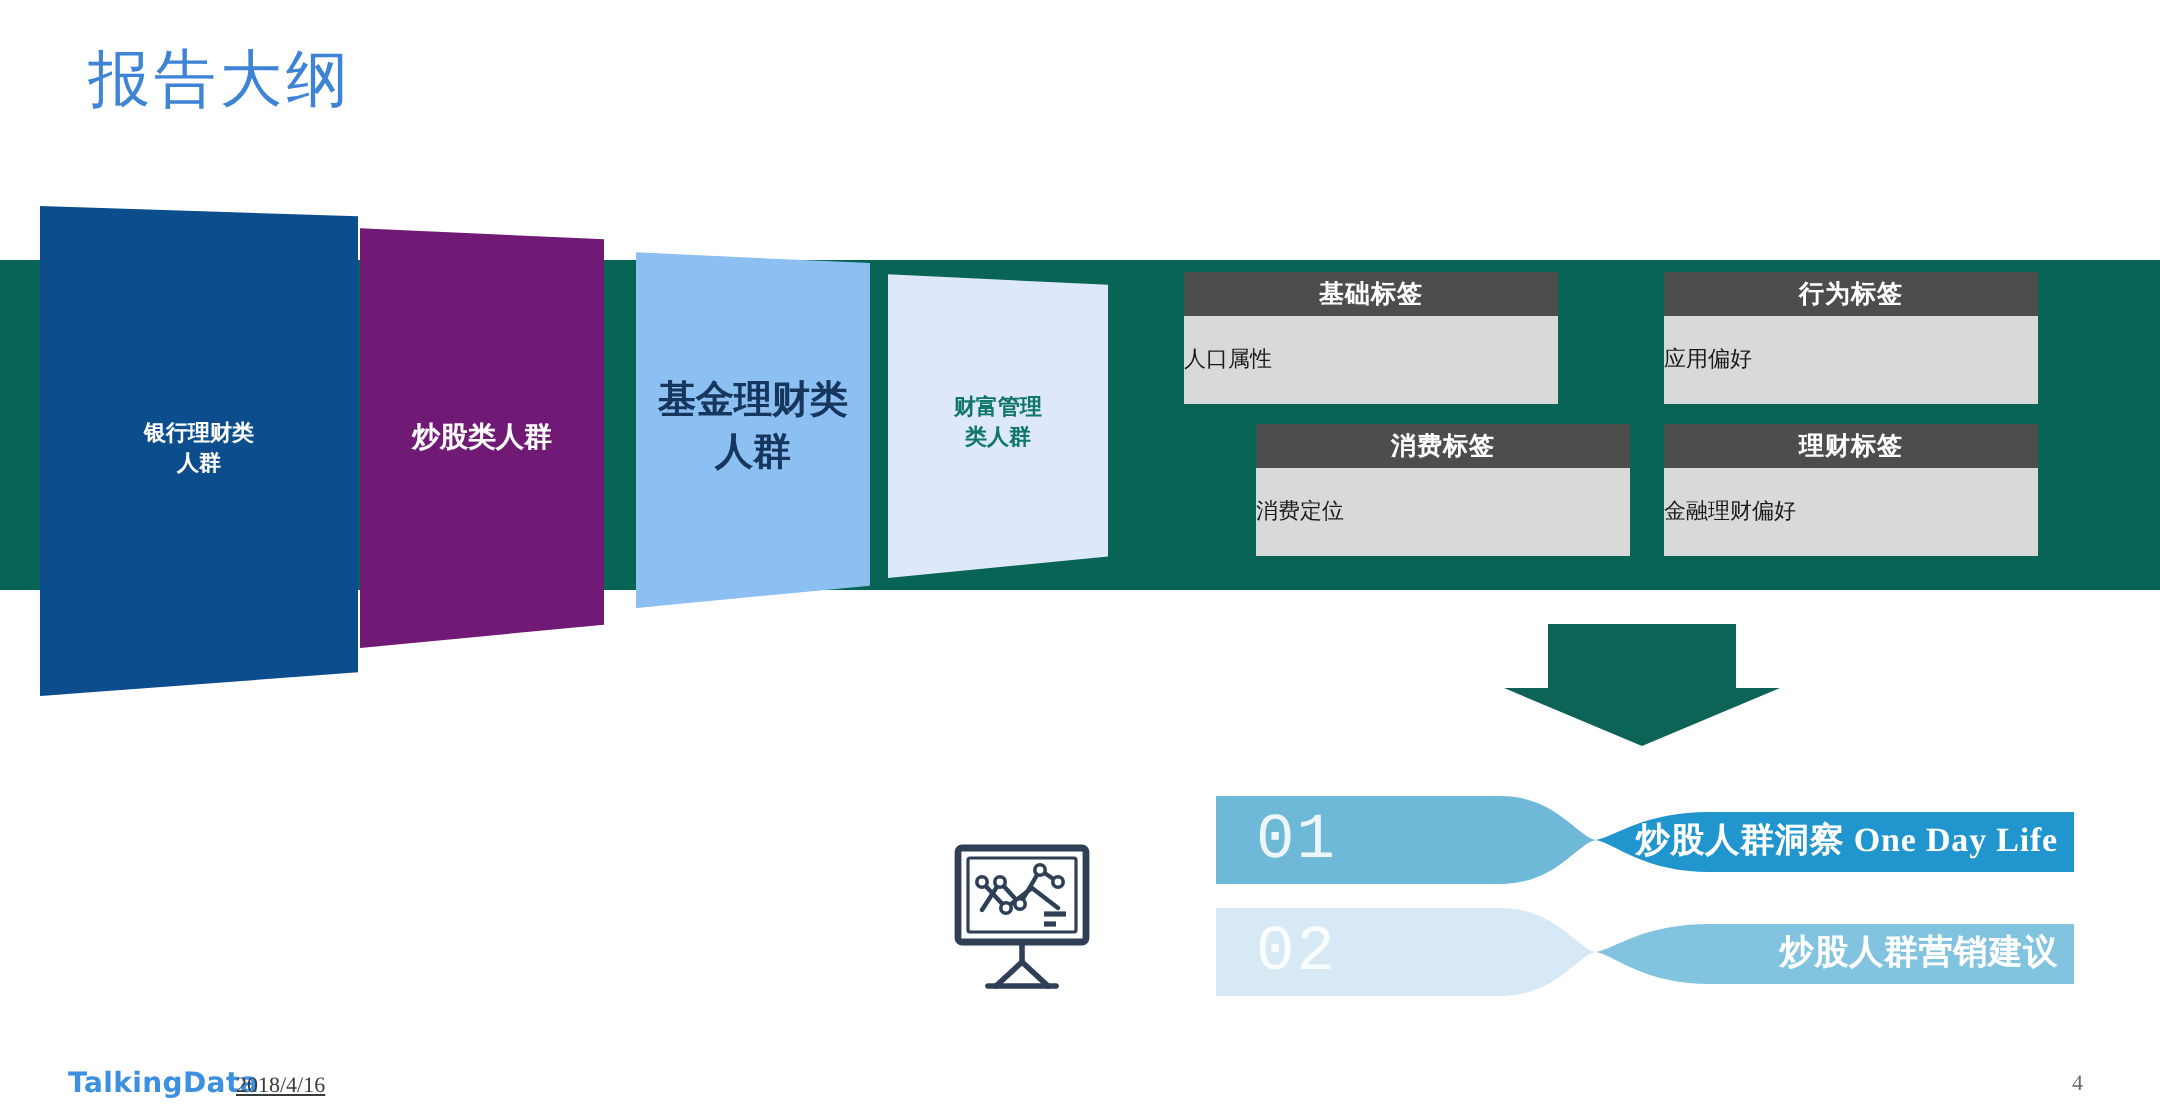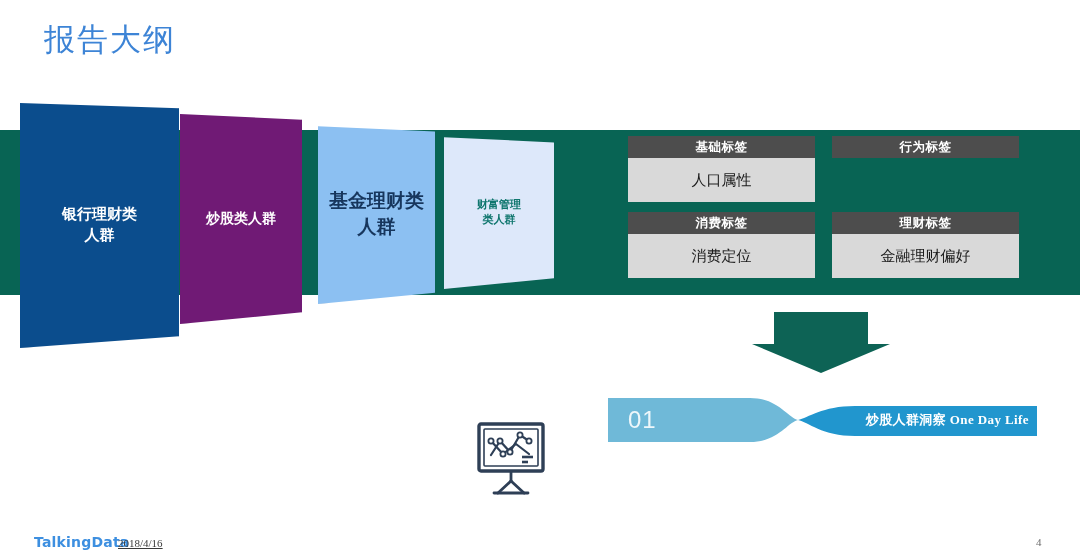--- a/index.html
+++ b/index.html
@@ -31,21 +31,21 @@
     display:flex;align-items:center;justify-content:center;
     text-align:center;
     font-weight:bold;
     box-sizing:border-box;
   }
   .panel .ptext{white-space:pre-line;line-height:1.35;}
 
   #panel1{
     left:20px;top:101px;width:159px;height:247px;
     background:#0b4d8d;
-    color:#ffffff;font-size:15px;
+    color:#ffffff;font-size:11px;
     clip-path:polygon(0% 0.8%, 100% 2.9%, 100% 95.2%, 0% 100%);
     box-shadow:1px 2px 4px rgba(0,0,0,.30);
   }
   #panel2{
     left:180px;top:112px;width:122px;height:212px;
     background:#701a75;
     color:#ffffff;font-size:14px;
     clip-path:polygon(0% 1.0%, 100% 3.6%, 100% 94.5%, 0% 100%);
     box-shadow:1px 2px 4px rgba(0,0,0,.26);
   }
@@ -67,48 +67,48 @@
   
   .tag-card{position:absolute;width:187px;}
   .tag-head{
     background:#4d4d4d;color:#ffffff;
     font-size:12.5px;font-weight:bold;
     height:22px;line-height:22px;text-align:center;
     letter-spacing:.5px;
   }
   .tag-body{
     background:#d9d9d9;color:#1a1a1a;
-    font-size:15px;
-    height:44px;line-height:44px;text-align:center;
-  }
-  #card0{left:628px;top:136px;}
+    font-size:11px;
+    height:44px;line-height:44px;text-align:left;
+  }
+  #card0{left:592px;top:136px;}
   #card1{left:832px;top:136px;border-radius:31px;}
   #card2{left:628px;top:212px;}
   #card3{left:832px;top:212px;}
 
   
   .pres-icon{position:absolute;left:476px;top:421px;width:70px;height:78px;}
 
   
   .ribbon-wrap{position:absolute;left:600px;}
   #ribbon0{top:396px;}
   #ribbon1{top:452px;}
   .ribbon-svg{display:block;width:445px;height:48px;}
   .ribbon-num{
     position:absolute;left:28px;top:50%;transform:translateY(-50%);
-    font-family:Liberation Sans, sans-serif;
-    font-size:24px;font-weight:normal;
+    font-family:Liberation Mono, monospace;
+    font-size:32px;font-weight:normal;
     color:rgba(255,255,255,.88);
     letter-spacing:1px;
     pointer-events:none;
   }
   .ribbon-label{
     position:absolute;right:16px;top:50%;transform:translateY(-50%);
     font-family:"Liberation Serif","DejaVu Serif",serif;
-    font-size:13px;font-weight:bold;color:#ffffff;
+    font-size:17px;font-weight:bold;color:#ffffff;
     white-space:nowrap;letter-spacing:.4px;
     pointer-events:none;
   }
 
   
   .footer-logo{
     position:absolute;left:34px;top:534px;
     font-family:"DejaVu Sans",sans-serif;
     font-size:14px;font-weight:bold;color:#3d8fe0;
     letter-spacing:.2px;
@@ -151,20 +151,21 @@
     <span class="ptext">财富管理
 类人群</span>
   </div>
 
   <div class="tag-card" id="card0">
     <div class="tag-head">基础标签</div>
     <div class="tag-body">人口属性</div>
   </div>
   <div class="tag-card" id="card1">
     <div class="tag-head">行为标签</div>
+    <div class="tag-body">应用偏好</div>
   </div>
   <div class="tag-card" id="card3">
     <div class="tag-head">理财标签</div>
     <div class="tag-body">金融理财偏好</div>
   </div>
   <div class="tag-card" id="card2">
     <div class="tag-head">消费标签</div>
     <div class="tag-body">消费定位</div>
   </div>
 
@@ -189,18 +190,26 @@
 
   <div class="ribbon-wrap" id="ribbon0">
     <svg class="ribbon-svg" viewBox="0 0 445 48" preserveAspectRatio="none">
       <path d="M8,2 L150,2 C178,2 188,22 198,24 C188,26 178,46 150,46 L8,46 Z" fill="#6fb9d8"></path>
       <path d="M437,10 L255,10 C222,10 208,22 198,24 C208,26 222,40 255,40 L437,40 Z" fill="#2196ce"></path>
     </svg>
     <span class="ribbon-num">01</span>
     <span class="ribbon-label">炒股人群洞察  One Day  Life</span>
   </div>
 
+  <div class="ribbon-wrap" id="ribbon1">
+    <svg class="ribbon-svg" viewBox="0 0 445 48" preserveAspectRatio="none">
+      <path d="M8,2 L150,2 C178,2 188,22 198,24 C188,26 178,46 150,46 L8,46 Z" fill="#d6e9f4"></path>
+      <path d="M437,10 L255,10 C222,10 208,22 198,24 C208,26 222,40 255,40 L437,40 Z" fill="#82c4df"></path>
+    </svg>
+    <span class="ribbon-num">02</span>
+    <span class="ribbon-label">炒股人群营销建议</span>
+  </div>
 
   <div class="footer-logo">TalkingData</div>
   <div class="footer-date">2018/4/16</div>
   <div class="page-num">4</div>
 
 </div>
 
 </body></html>

